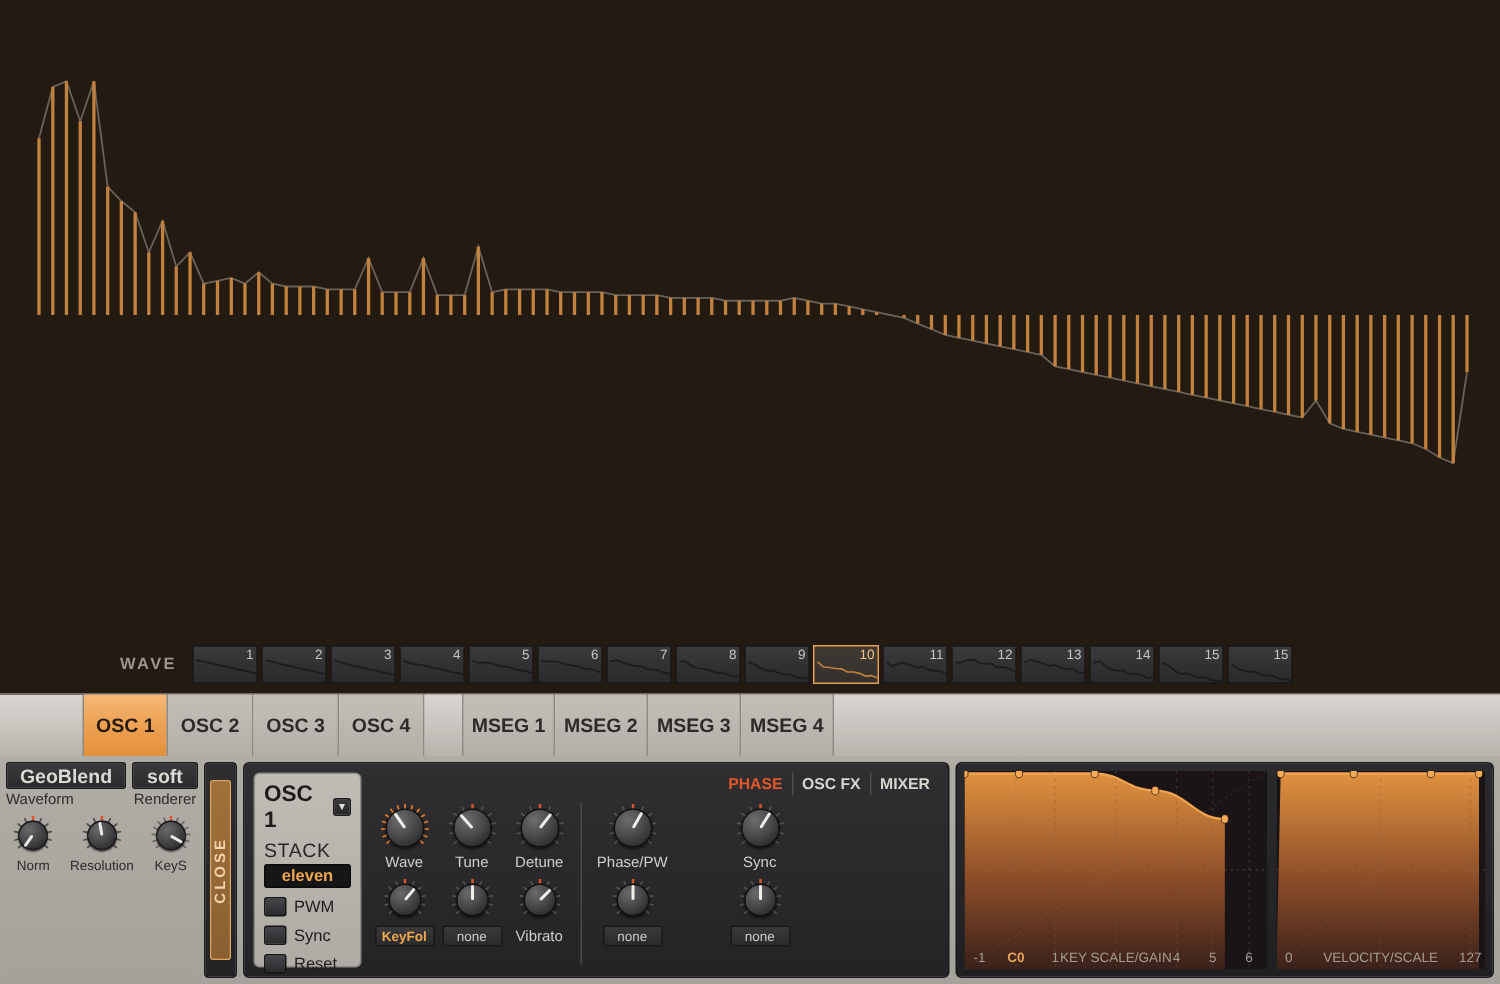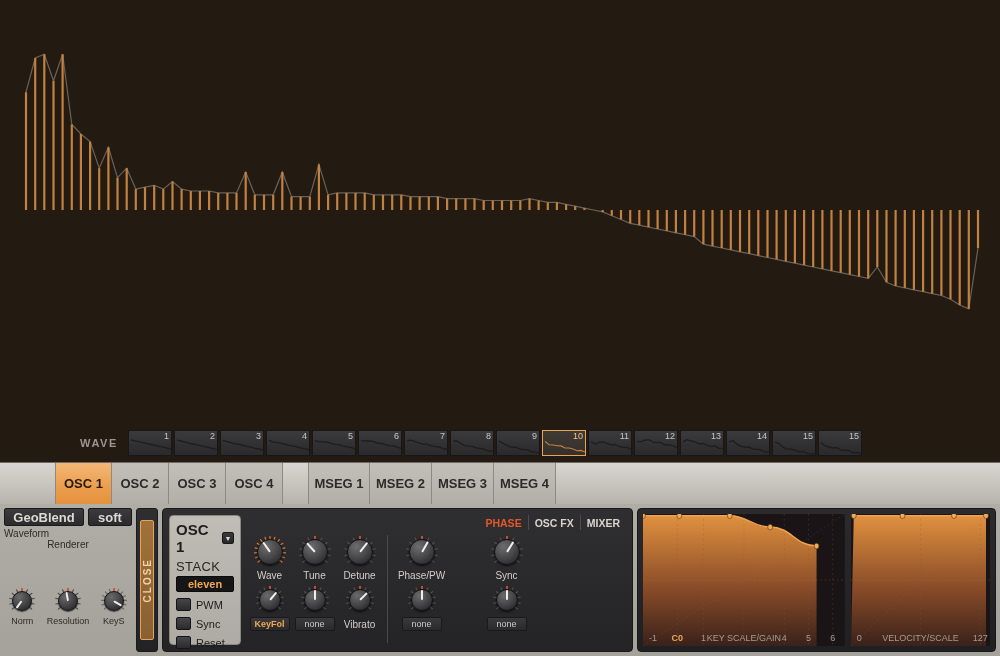--- a/index.html
+++ b/index.html
@@ -104,21 +104,21 @@
     background:linear-gradient(180deg,#b0aca6 0%,#a5a19b 100%);
     display:flex;flex-direction:column;gap:2px;flex:1;
   }
   .wfrow{display:flex;gap:4px;}
   .wfbtn{
     flex:1;height:18px;background:linear-gradient(180deg,#3b3b3d 0%,#2b2b2d 100%);
     border:1px solid #1a1a1c;border-radius:2px;color:#ddd9d3;
     font-size:13px;font-weight:bold;display:flex;align-items:center;justify-content:center;
   }
   .wfbtn.small{flex:0 0 44px;}
-  .wfcap{display:flex;gap:0;flex-direction:column;}
+  .wfcap{display:flex;gap:14px;}
   .wfcap span{color:#2e2b28;font-size:10px;}
   .wfcap .c1{flex:1;}
   .wfcap .c2{flex:0 0 44px;text-align:center;}
   .knobrow{display:flex;gap:2px;margin-top:2px;justify-content:space-around;}
   .kwrap{display:flex;flex-direction:column;align-items:center;}
   .kcap{font-size:9px;color:#2e2b28;margin-top:1px;}
 
   
   .knob{position:relative;width:28px;height:28px;}
   .knob .body{

